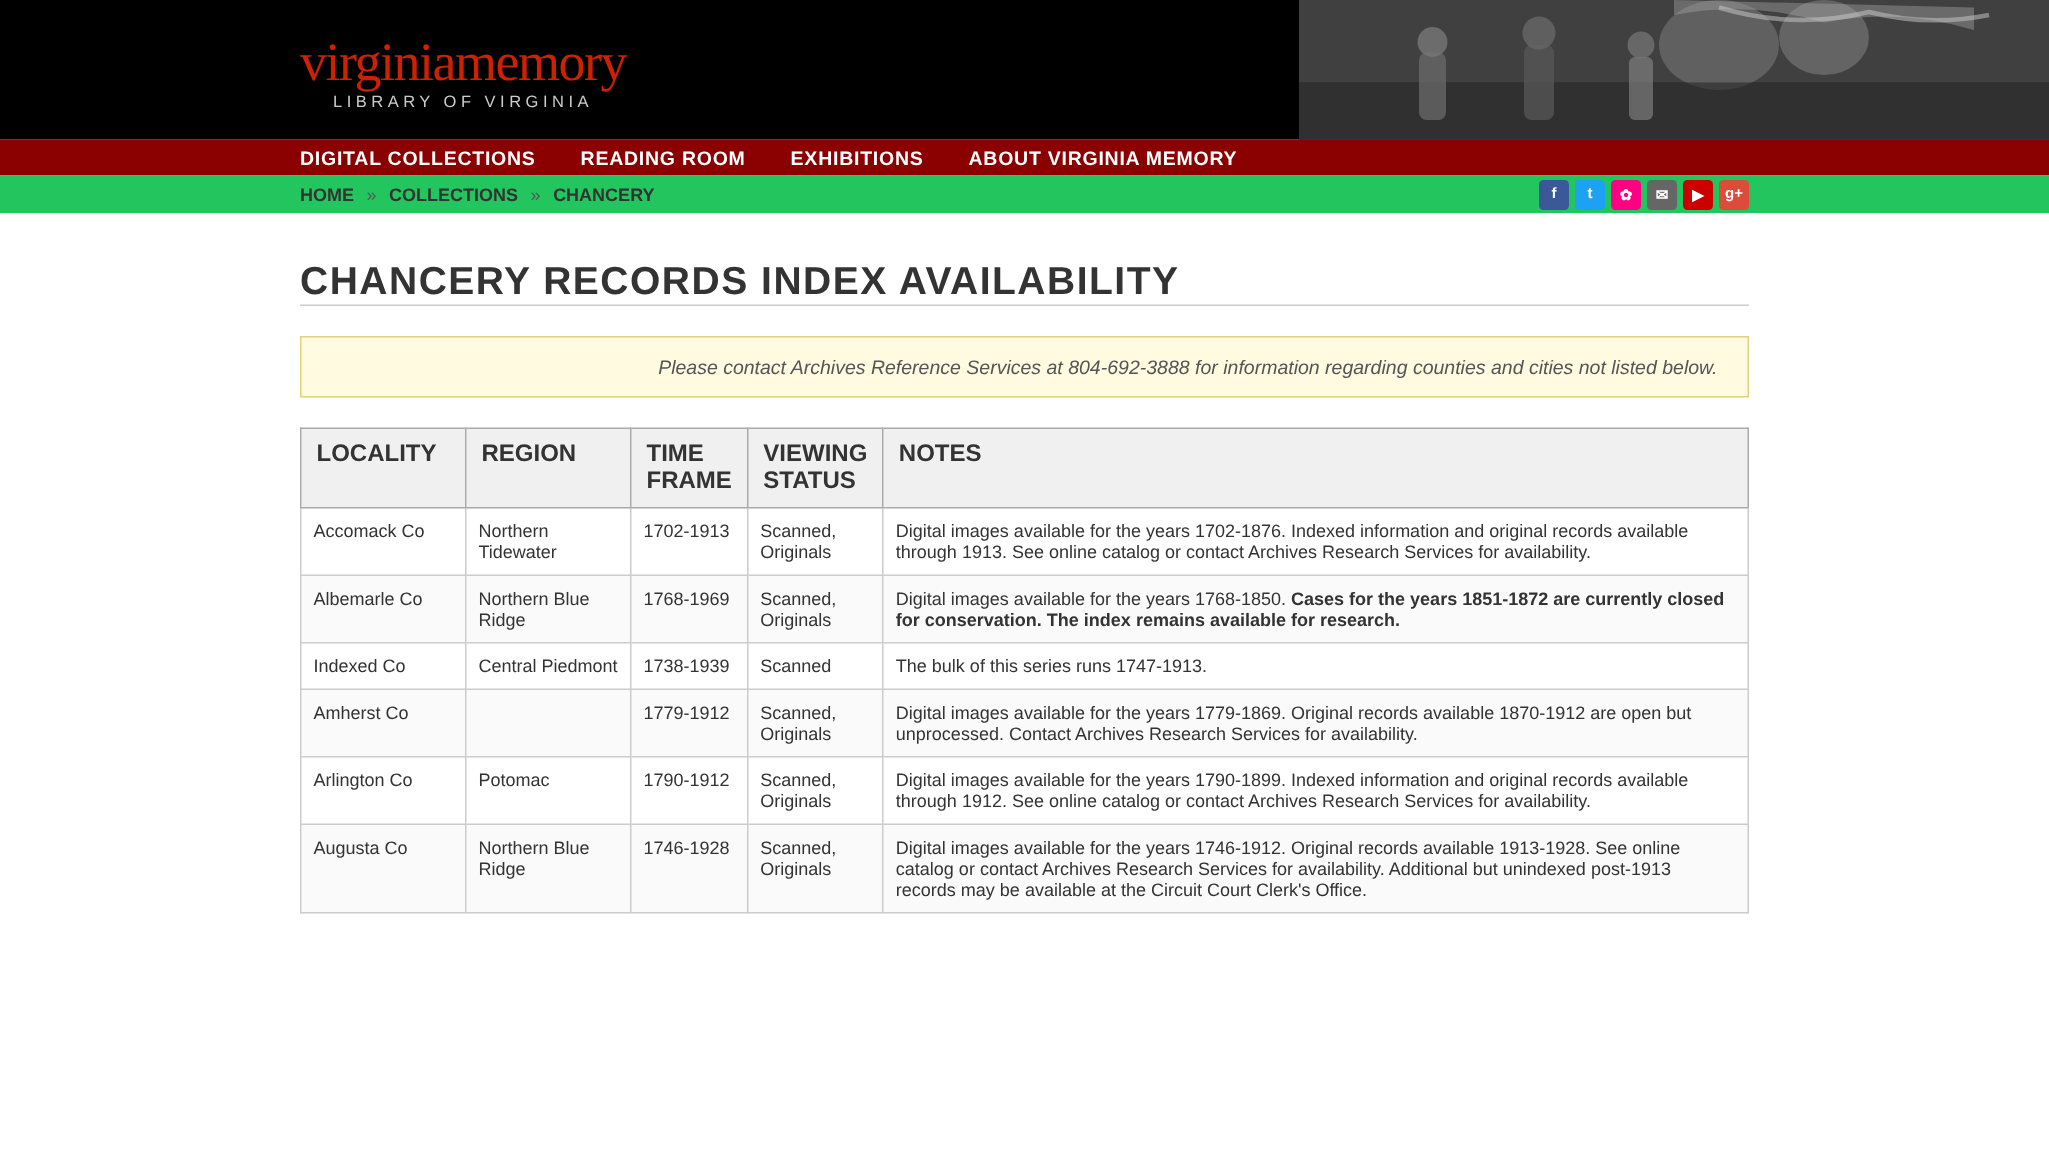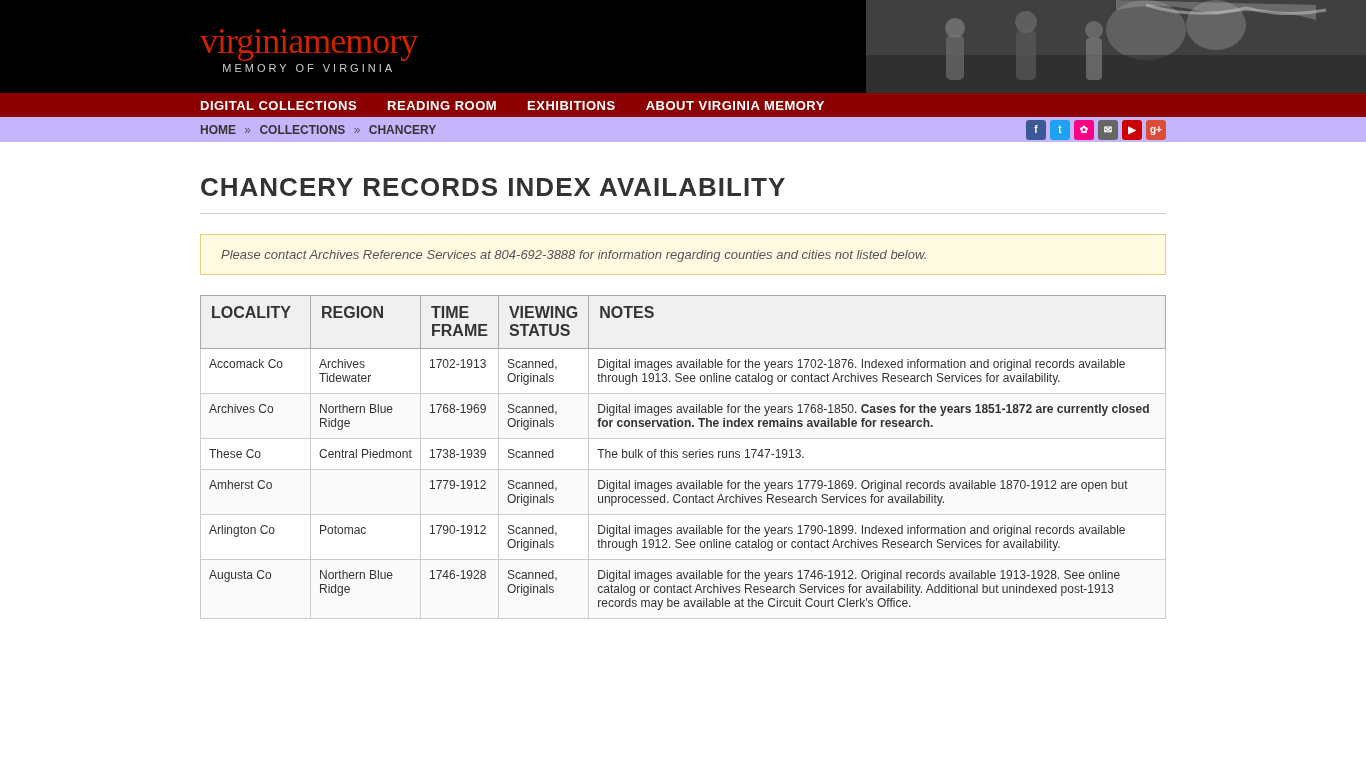--- a/index.html
+++ b/index.html
@@ -11,40 +11,40 @@
     .header-logo .logo-text { font-size: 36px; color: #fff; font-family: Georgia, serif; letter-spacing: -1px; }
     .header-logo .logo-text span { color: #cc2200; }
     .header-logo .library-sub { color: #ccc; font-size: 11px; letter-spacing: 3px; display: block; text-align: center; }
     .header-photo { position: absolute; right: 0; top: 0; height: 95px; width: 500px; background: #333; overflow: hidden; display: flex; align-items: center; justify-content: center; }
 
     
     .nav { background: #8b0000; height: 20px; display: flex; align-items: center; padding: 12px 200px; }
     .nav a { color: #fff; text-decoration: none; font-size: 13px; font-weight: bold; margin-right: 30px; letter-spacing: 0.5px; }
 
     
-    .breadcrumb-bar { background: #c4b5fd; height: 25px; display: flex; align-items: center; justify-content: space-between; padding: 0 200px 0 200px; }
+    .breadcrumb-bar { background: #22c55e; height: 25px; display: flex; align-items: center; justify-content: space-between; padding: 0 200px 0 200px; }
     .breadcrumb { font-size: 12px; color: #333; }
     .breadcrumb a { color: #333; text-decoration: none; font-weight: bold; }
     .breadcrumb .sep { margin: 0 5px; color: #555; }
     .breadcrumb .current { font-weight: bold; }
     .social-icons { display: flex; gap: 4px; align-items: center; }
     .social-icon { width: 20px; height: 20px; border-radius: 3px; display: flex; align-items: center; justify-content: center; font-size: 10px; font-weight: bold; color: #fff; cursor: pointer; }
     .fb { background: #3b5998; }
     .tw { background: #1da1f2; }
     .fl { background: #ff0084; }
     .em { background: #666; }
     .yt { background: #cc0000; }
     .gp { background: #dd4b39; }
 
     
     .main { padding: 30px 200px; }
-    .page-title { font-size: 26px; font-weight: bold; color: #333; letter-spacing: 1px; border-bottom: 1px solid #ccc; padding-bottom: 10px; margin-bottom: 20px; }
+    .page-title { font-size: 26px; font-weight: bold; color: #333; letter-spacing: 1px; border-bottom: 1px solid #ccc; margin-bottom: 20px; }
 
     
-    .notice-box { background: #fffae0; border: 1px solid #e0d080; padding: 12px 20px; margin-bottom: 20px; text-align: left; font-size: 13px; color: #555; font-style: italic; }
+    .notice-box { background: #fffae0; border: 1px solid #e0d080; padding: 12px 20px; margin-bottom: 20px; text-align: right; font-size: 13px; color: #555; font-style: italic; }
 
     
     .data-table { width: 100%; border-collapse: collapse; border: 1px solid #aaa; }
     .data-table th { background: #f0f0f0; border: 1px solid #aaa; padding: 8px 10px; font-size: 16px; font-weight: bold; text-align: left; vertical-align: top; }
     .data-table td { border: 1px solid #ccc; padding: 8px 8px; font-size: 12px; vertical-align: top; }
     .data-table tr:nth-child(even) td { background: #fafafa; }
     .data-table tr:nth-child(odd) td { background: #fff; }
     .col-locality { width: 110px; }
     .col-region { width: 110px; }
     .col-timeframe { width: 64px; }
@@ -52,21 +52,21 @@
     .col-notes { }
   </style>
 </head>
 <body>
 
 <div class="header">
   <div class="header-logo">
     <div class="logo-text">
       <span>virginia</span><span style="color:#cc2200;">memory</span>
     </div>
-    <span class="library-sub">MEMORY OF VIRGINIA</span>
+    <span class="library-sub">LIBRARY OF VIRGINIA</span>
   </div>
   <div class="header-photo">
 
     <svg width="500" height="95" viewBox="0 0 500 95" xmlns="http://www.w3.org/2000/svg">
       <rect width="500" height="95" fill="#2a2a2a"></rect>
 
       <rect width="500" height="55" fill="#555" opacity="0.5"></rect>
 
       <ellipse cx="680" cy="30" rx="40" ry="30" fill="#777" opacity="0.6" transform="translate(-400,0)"></ellipse>
       <ellipse cx="750" cy="25" rx="30" ry="25" fill="#888" opacity="0.5" transform="translate(-400,0)"></ellipse>
@@ -124,34 +124,34 @@
         <th class="col-locality">LOCALITY</th>
         <th class="col-region">REGION</th>
         <th class="col-timeframe">TIME FRAME</th>
         <th class="col-viewing">VIEWING STATUS</th>
         <th class="col-notes">NOTES</th>
       </tr>
     </thead>
     <tbody id="table-body">
     <tr>
           <td>Accomack Co</td>
-          <td>Archives Tidewater</td>
+          <td>Northern Tidewater</td>
           <td>1702-1913</td>
           <td>Scanned, Originals</td>
           <td>Digital images available for the years 1702-1876. Indexed information and original records available through 1913. See online catalog or contact Archives Research Services for availability.</td>
         </tr>
         <tr>
-          <td>Archives Co</td>
+          <td>Albemarle Co</td>
           <td>Northern Blue Ridge</td>
           <td>1768-1969</td>
           <td>Scanned, Originals</td>
           <td>Digital images available for the years 1768-1850. <strong>Cases for the years 1851-1872 are currently closed for conservation. The index remains available for research.</strong></td>
         </tr>
         <tr>
-          <td>These Co</td>
+          <td>Indexed Co</td>
           <td>Central Piedmont</td>
           <td>1738-1939</td>
           <td>Scanned</td>
           <td>The bulk of this series runs 1747-1913.</td>
         </tr>
         <tr>
           <td>Amherst Co</td>
           <td></td>
           <td>1779-1912</td>
           <td>Scanned, Originals</td>

